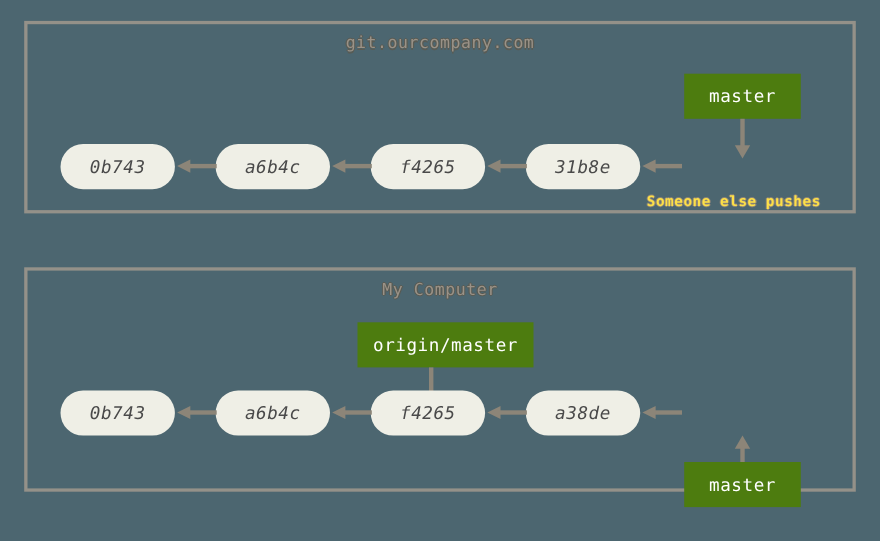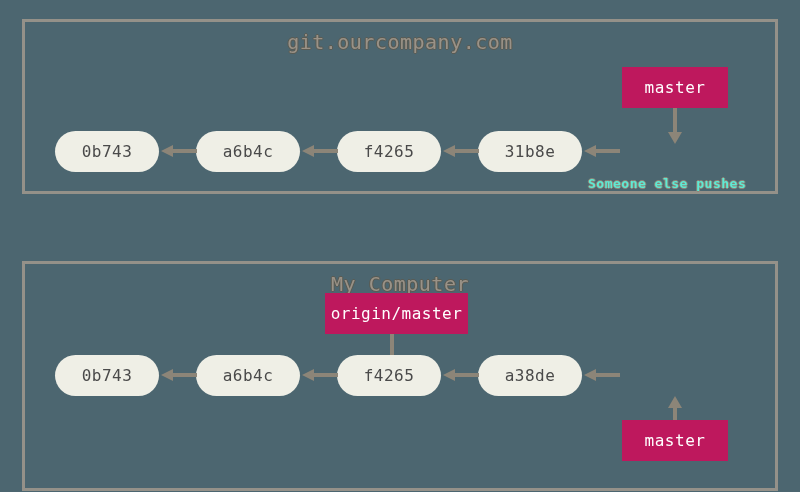--- a/index.html
+++ b/index.html
@@ -28,32 +28,32 @@
     box-sizing: border-box;
   }
   #panel-remote {
     left: 22px;
     top: 19px;
     width: 756px;
     height: 175px;
   }
   #panel-local {
     left: 22px;
-    top: 261px;
+    top: 243px;
     width: 756px;
-    height: 230px;
+    height: 204px;
   }
 
   .panel-title {
     position: absolute;
     top: 8px;
     left: 0;
     width: 100%;
     text-align: center;
-    font-size: 20px;
+    font-size: 15px;
     letter-spacing: 0.5px;
     color: #9a9287;
     text-shadow:
        1px 0 0 #5a5b53,
       -1px 0 0 #5a5b53,
        0 1px 0 #5a5b53,
        0 -1px 0 #5a5b53;
     white-space: nowrap;
   }
 
@@ -64,20 +64,21 @@
     height: 41px;
     border-radius: 21px;
     background: #efefe6;
     color: #4a4a4a;
     font-size: 16px;
     display: flex;
     align-items: center;
     justify-content: center;
     letter-spacing: 0.5px;
     box-sizing: border-box;
+    font-style: italic;
   }
 
   
   .arrow-left {
     position: absolute;
     width: 36px;
     height: 12px;
   }
   .arrow-left .shaft {
     position: absolute;
@@ -142,36 +143,36 @@
     width: 0;
     height: 0;
     border-left: 7px solid transparent;
     border-right: 7px solid transparent;
     border-bottom: 12px solid #8c8578;
   }
 
   
   .branch-label {
     position: absolute;
-    background: #be185d;
+    background: #4d7c0f;
     color: #ffffff;
     font-size: 16px;
     display: flex;
     align-items: center;
     justify-content: center;
     letter-spacing: 0.5px;
     box-sizing: border-box;
   }
 
   
   .annotation {
     position: absolute;
     font-size: 13px;
     font-weight: bold;
-    color: #5eead4;
+    color: #fde047;
     text-shadow:
        1px 0 0 #8c8578,
       -1px 0 0 #8c8578,
        0 1px 0 #8c8578,
        0 -1px 0 #8c8578;
     white-space: nowrap;
     letter-spacing: 0.5px;
   }
 </style>
 </head>
@@ -210,21 +211,21 @@
     <div class="shaft"></div>
     <div class="head"></div>
   </div>
 
   <div class="annotation" style="left:588px; top:176px;">Someone else pushes</div>
 
   <div class="panel" id="panel-local">
     <div class="panel-title">My Computer</div>
   </div>
 
-  <div class="branch-label" style="left:325px; top:293px; width:143px; height:41px;">origin/master</div>
+  <div class="branch-label" style="left:325px; top:293px; width:160px; height:41px;">origin/master</div>
   <div class="arrow-down" style="left:385px; top:334px;">
     <div class="shaft"></div>
     <div class="head"></div>
   </div>
 
   <div class="commit" style="left:55px;  top:355px;">0b743</div>
   <div class="commit" style="left:196px; top:355px;">a6b4c</div>
   <div class="commit" style="left:337px; top:355px;">f4265</div>
   <div class="commit" style="left:478px; top:355px;">a38de</div>
 

